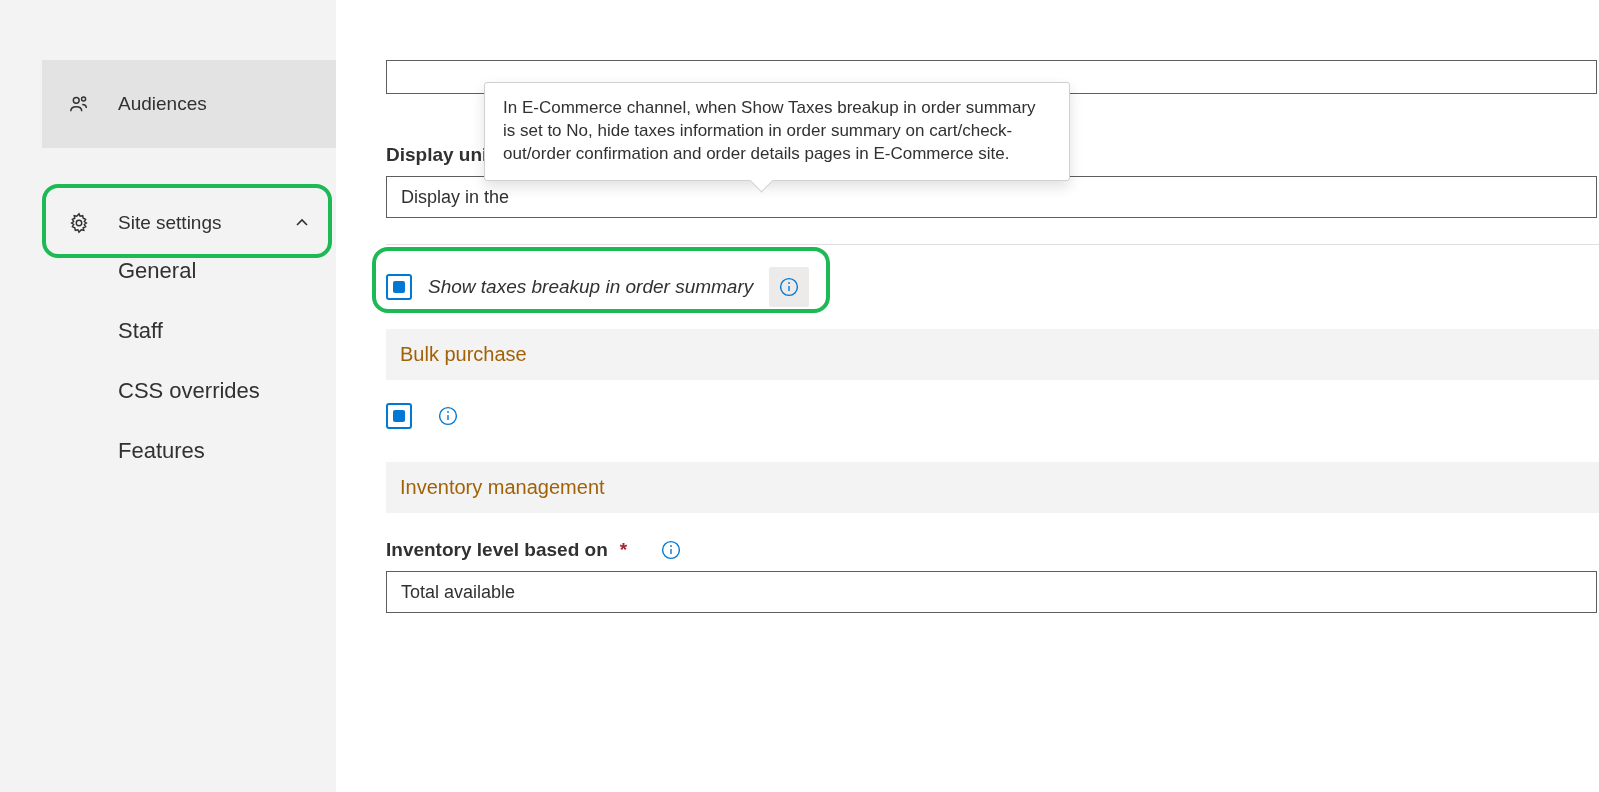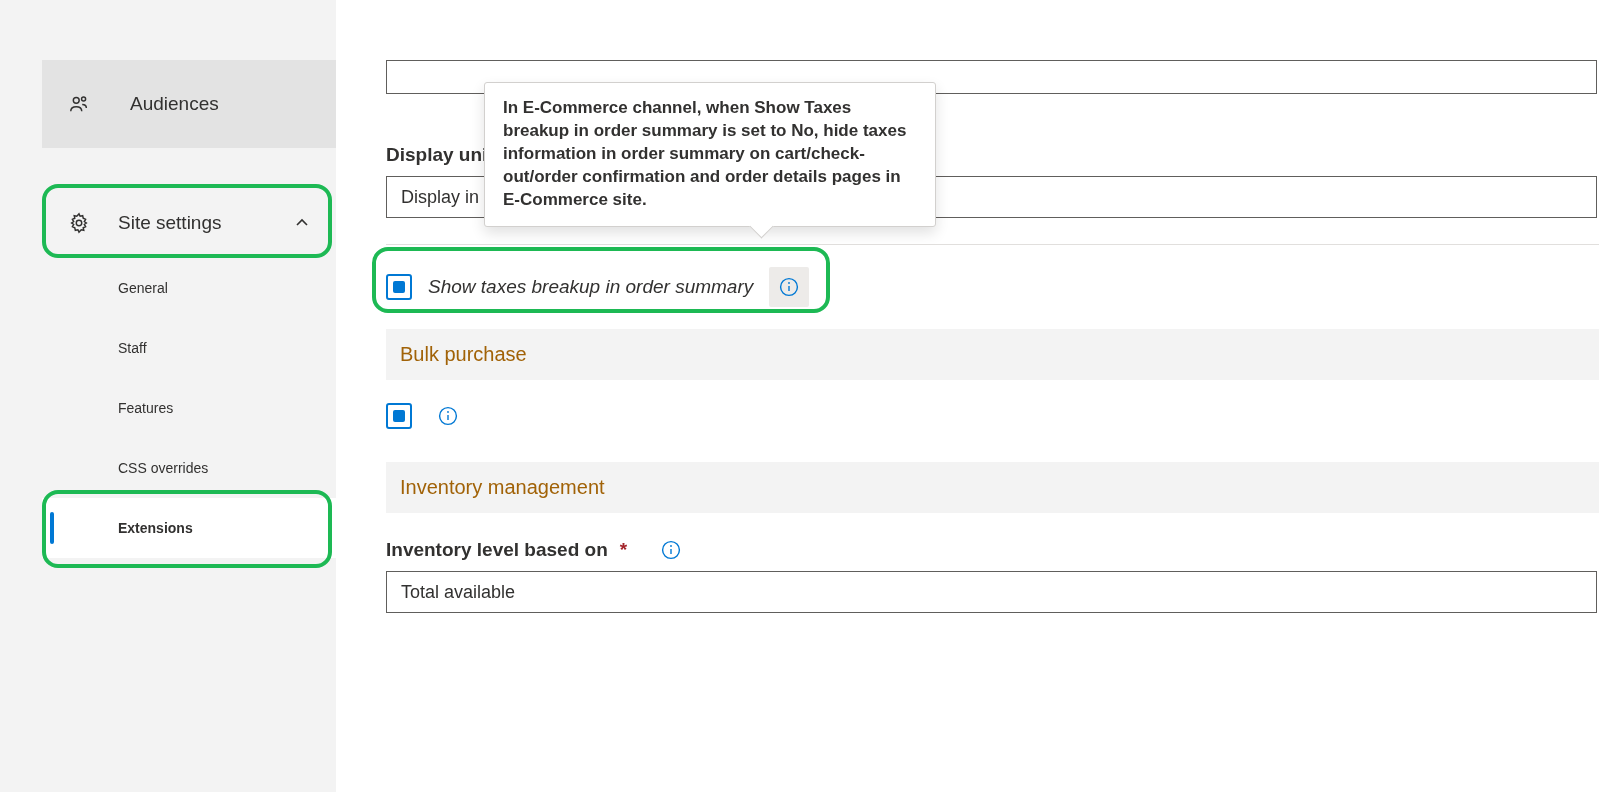--- a/index.html
+++ b/index.html
@@ -35,38 +35,36 @@
       height: 88px;
       padding-left: 26px;
       cursor: pointer;
       font-size: 19px;
       color: #323130;
       position: relative;
     }
     .sidebar-item.top {
       background: #e3e3e3;
       width: 100%;
-      gap: 12px;
     }
     .sidebar-item .icon-wrap {
       width: 50px;
       display: flex;
       align-items: center;
       justify-content: flex-start;
     }
     .sidebar-item .label { flex: 1; }
     .sidebar-item .chevron {
       margin-right: 26px;
     }
     .sidebar-sub {
       display: flex;
-      align-items: center;
       height: 60px;
       padding-left: 76px;
-      font-size: 14px;
+      font-size: 22px;
       cursor: pointer;
       position: relative;
     }
     .sidebar-sub.active {
       font-weight: 600;
       background: #fff;
     }
     .sidebar-sub.active::before {
       content: "";
       position: absolute;
@@ -185,23 +183,22 @@
     .tooltip {
       position: absolute;
       background: #fff;
       border: 1px solid #d2d0ce;
       border-radius: 3px;
       box-shadow: 0 6px 14px rgba(0,0,0,0.12);
       padding: 14px 18px;
       font-size: 17px;
       line-height: 1.35;
       color: #323130;
-      width: 452px;
+      width: 586px;
       z-index: 20;
-      font-weight: bold;
     }
     .tooltip::after {
       content: "";
       position: absolute;
       bottom: -9px;
       left: 268px;
       width: 16px;
       height: 16px;
       background: #fff;
       border-right: 1px solid #d2d0ce;
@@ -249,30 +246,24 @@
       <div class="green-ring" style="left:0; top:-4px; width: 290px; height: 74px;"></div>
     </div>
 
     <div class="sidebar-sub">
       <span>General</span>
     </div>
     <div class="sidebar-sub">
       <span>Staff</span>
     </div>
     <div class="sidebar-sub">
+      <span>CSS overrides</span>
+    </div>
+    <div class="sidebar-sub">
       <span>Features</span>
-    </div>
-    <div class="sidebar-sub">
-      <span>CSS overrides</span>
-    </div>
-    <div style="position:relative;">
-      <div class="sidebar-sub active">
-        <span>Extensions</span>
-      </div>
-      <div class="green-ring" style="left:0; top:-8px; width: 290px; height: 78px;"></div>
     </div>
   </div>
 
   <div class="main">
     <div class="field-top-border"></div>
 
     <div class="field-label">Display unit of </div>
     <div class="input">
       <span>Display in the </span>
     </div>

